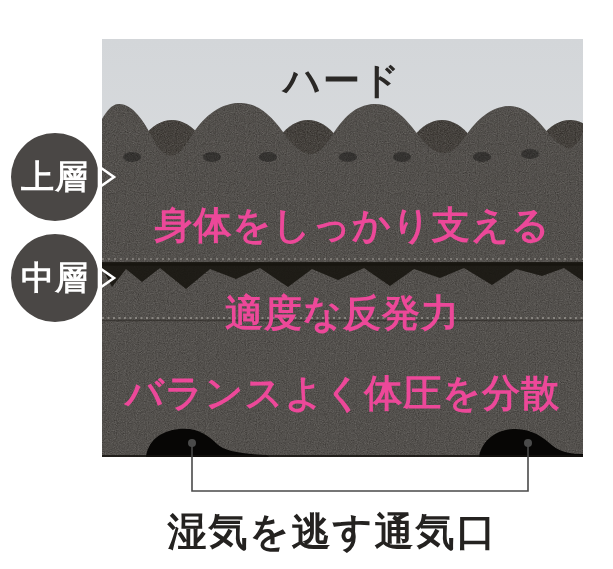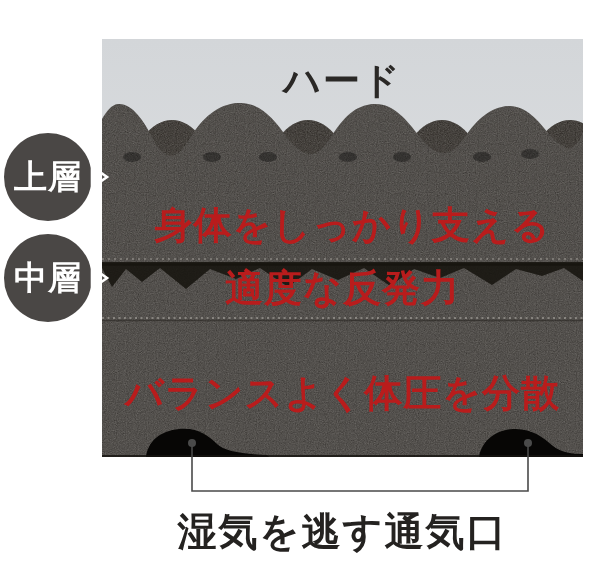--- a/index.html
+++ b/index.html
@@ -10,45 +10,45 @@
   
   .photo { position:absolute; left:102px; top:23px; width:481px; height:418px;margin-top:16px; }
   .photo > svg { position:absolute; left:0; top:0; display:block; }
 
   .photo-title {
     position:absolute; left:0; top:17px; width:100%; text-align:center;
     font-size:37px; font-weight:700; color:#2a2826; letter-spacing:2px;
   }
   .foam-text {
     position:absolute; left:0; width:100%; text-align:center;
-    color:#b91c1c; font-weight:700; font-size:38px; letter-spacing:1px;
+    color:#ec4899; font-weight:700; font-size:38px; letter-spacing:1px;
     white-space:nowrap;
   }
   .foam-text.r1 { top:161px; padding-left:10px; }
-  .foam-text.r2 { top:224px; }
+  .foam-text.r2 { top:249px; }
   .foam-text.r3 { top:329px;text-align:center; }
 
   
   .badge {
-    position:absolute; left:4px; width:88px; height:88px; border-radius:50%;
+    position:absolute; left:11px; width:88px; height:88px; border-radius:50%;
     background:#4a4745; color:#ffffff; display:flex; align-items:center;
     justify-content:center; font-size:33px; font-weight:700; letter-spacing:1px;
   }
   .badge.b1 { top:133px; }
   .badge.b2 { top:234px; }
   .badge.b3 { top:335px; }
   .badge .arrow {
     position:absolute; right:-18px; top:50%; transform:translateY(-50%);
     width:22px; height:28px;
   }
 
   
   .bracket { position:absolute; left:180px; top:430px; }
   .caption {
-    position:absolute; left:102px; top:505px; width:481px; text-align:center;
+    position:absolute; left:92px; top:505px; width:481px; text-align:center;
     font-size:39px; font-weight:700; color:#242220; letter-spacing:2px;
     white-space:nowrap;
   }
 </style>
 </head>
 <body>
 
 <div class="stage">
 
   <div class="photo">

